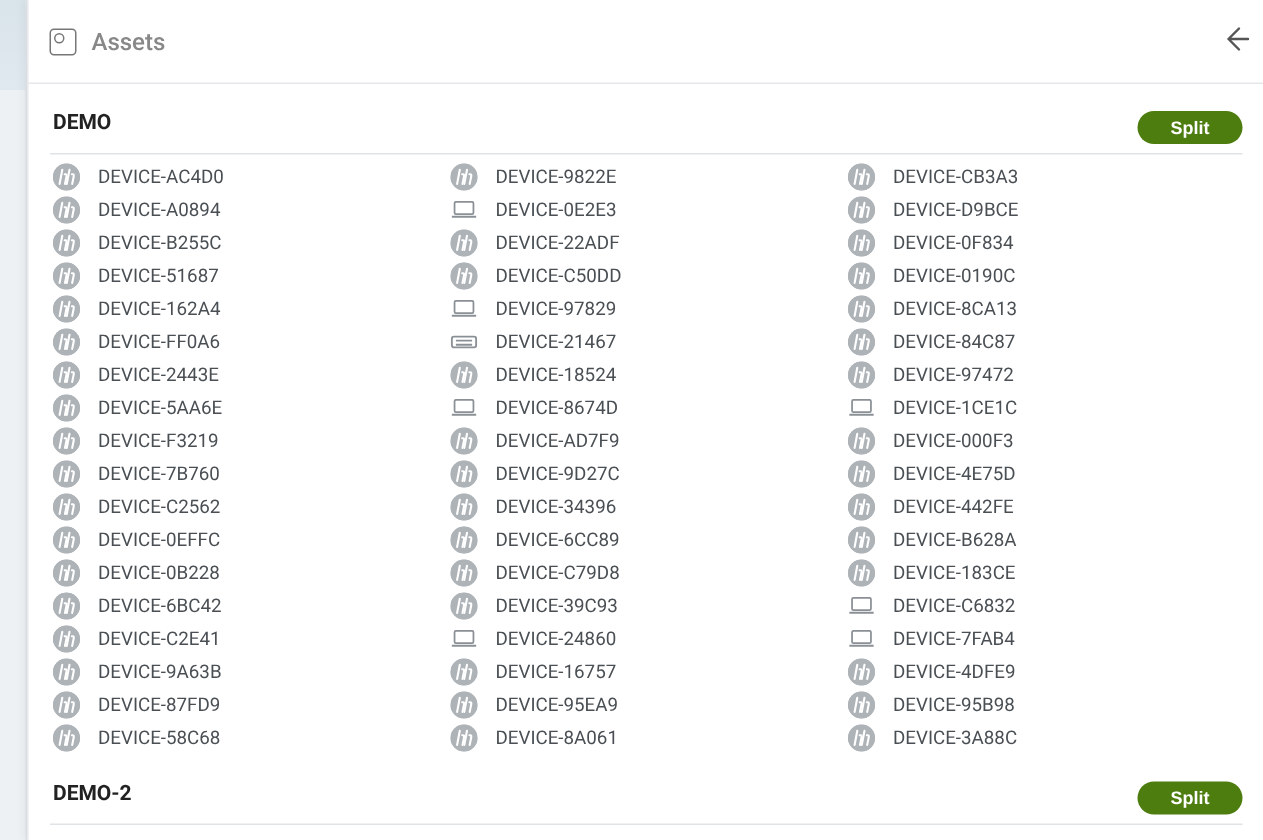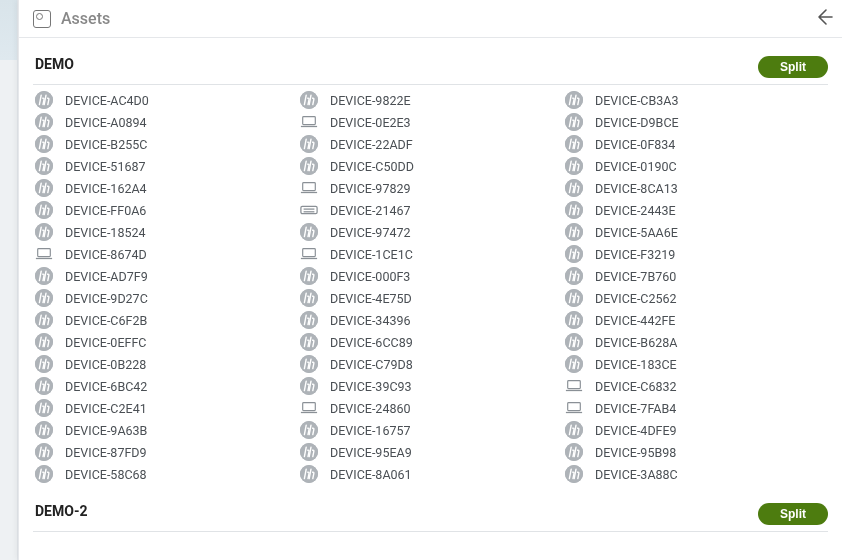--- a/index.html
+++ b/index.html
@@ -2,21 +2,21 @@
 <html><head>
 <meta charset="utf-8">
 <style>
   * { box-sizing: border-box; }
   html, body { margin: 0; padding: 0; font-family: -apple-system, BlinkMacSystemFont, "Segoe UI", Roboto, Arial, sans-serif; }
   body { width: 842px; height: 560px; overflow: hidden; background: #fff; position: relative; }
   
   .bg-strip { position: absolute; left: 0; top: 0; width: 18px; height: 100%; background: #eef1f3; border-right: 1px solid #e2e6ea; z-index: 0; }
   .bg-top { height: 60px; background: linear-gradient(#d9e4ea, #dfe9ef); }
   .panel { position: absolute; left: 18px; right: 0; top: 0; bottom: 0; background: #fff; z-index: 1; display: flex; flex-direction: column; border-left: 1px solid #e6e8eb; box-shadow: -2px 0 6px rgba(0,0,0,.05); }
-  .titlebar { height: 38px; border-bottom: 1px solid #e5e7ea; display: flex; align-items: center; padding: 0 14px; }
+  .titlebar { height: 56px; border-bottom: 1px solid #e5e7ea; display: flex; align-items: center; padding: 0 14px; }
   .title-icon { border: 1.5px solid #777; border-radius: 3px; width: 18px; height: 18px; position: relative; display: inline-flex; align-items: flex-start; justify-content: flex-start; }
   .title-icon::before { content: ""; width: 5px; height: 5px; border: 1.5px solid #777; border-radius: 50%; margin: 2px; display: block; }
   .title-text { font-size: 16px; color: #888; font-weight: 500; margin-left: 10px; }
   .back-arrow { margin-left: auto; margin-right: -6px; color: #444; }
   .content { overflow-y: auto; flex: 1; padding: 0 14px 20px 14px; }
   .group { padding-top: 14px; }
   .group-header { display: flex; align-items: flex-start; border-bottom: 1px solid #e0e3e6; padding: 4px 0 6px 2px; }
   .group-title { font-size: 14px; font-weight: 700; color: #222; }
   .split-btn { margin-left: auto; background: #4d7c0f; color: #fff; border: none; border-radius: 999px; font-size: 12px; font-weight: 700; padding: 4px 22px; cursor: pointer; }
   .device-grid { display: grid; grid-template-columns: repeat(3, 1fr); column-gap: 0; padding-top: 4px; }
@@ -223,20 +223,30 @@
             <span class="device-label">DEVICE-21467</span>
           </div>
           <div class="device-item">
             <span class="ic ic-hp">
     <svg viewBox="0 0 18 18">
                 <circle cx="9" cy="9" r="9" fill="#aeb3b8"></circle>
       <path d="M6.2 4.2 L4.4 13.6 M7.8 7.2 q1.6 -.4 1.2 1.4 l-1.0 5.0" stroke="#fff" stroke-width="1.4" fill="none" stroke-linecap="round"></path>
       <path d="M11.0 4.2 L9.2 13.6 M12.6 7.2 q1.6 -.4 1.2 1.4 l-1.0 5.0" stroke="#fff" stroke-width="1.4" fill="none" stroke-linecap="round"></path>
     </svg>
   </span>
+            <span class="device-label">DEVICE-84C87</span>
+          </div>
+          <div class="device-item">
+            <span class="ic ic-hp">
+    <svg viewBox="0 0 18 18">
+                <circle cx="9" cy="9" r="9" fill="#aeb3b8"></circle>
+      <path d="M6.2 4.2 L4.4 13.6 M7.8 7.2 q1.6 -.4 1.2 1.4 l-1.0 5.0" stroke="#fff" stroke-width="1.4" fill="none" stroke-linecap="round"></path>
+      <path d="M11.0 4.2 L9.2 13.6 M12.6 7.2 q1.6 -.4 1.2 1.4 l-1.0 5.0" stroke="#fff" stroke-width="1.4" fill="none" stroke-linecap="round"></path>
+    </svg>
+  </span>
             <span class="device-label">DEVICE-2443E</span>
           </div>
           <div class="device-item">
             <span class="ic ic-hp">
     <svg viewBox="0 0 18 18">
                 <circle cx="9" cy="9" r="9" fill="#aeb3b8"></circle>
       <path d="M6.2 4.2 L4.4 13.6 M7.8 7.2 q1.6 -.4 1.2 1.4 l-1.0 5.0" stroke="#fff" stroke-width="1.4" fill="none" stroke-linecap="round"></path>
       <path d="M11.0 4.2 L9.2 13.6 M12.6 7.2 q1.6 -.4 1.2 1.4 l-1.0 5.0" stroke="#fff" stroke-width="1.4" fill="none" stroke-linecap="round"></path>
     </svg>
   </span>
@@ -342,30 +352,20 @@
           </div>
           <div class="device-item">
             <span class="ic ic-hp">
     <svg viewBox="0 0 18 18">
                 <circle cx="9" cy="9" r="9" fill="#aeb3b8"></circle>
       <path d="M6.2 4.2 L4.4 13.6 M7.8 7.2 q1.6 -.4 1.2 1.4 l-1.0 5.0" stroke="#fff" stroke-width="1.4" fill="none" stroke-linecap="round"></path>
       <path d="M11.0 4.2 L9.2 13.6 M12.6 7.2 q1.6 -.4 1.2 1.4 l-1.0 5.0" stroke="#fff" stroke-width="1.4" fill="none" stroke-linecap="round"></path>
     </svg>
   </span>
             <span class="device-label">DEVICE-C2562</span>
-          </div>
-          <div class="device-item">
-            <span class="ic ic-hp">
-    <svg viewBox="0 0 18 18">
-                <circle cx="9" cy="9" r="9" fill="#aeb3b8"></circle>
-      <path d="M6.2 4.2 L4.4 13.6 M7.8 7.2 q1.6 -.4 1.2 1.4 l-1.0 5.0" stroke="#fff" stroke-width="1.4" fill="none" stroke-linecap="round"></path>
-      <path d="M11.0 4.2 L9.2 13.6 M12.6 7.2 q1.6 -.4 1.2 1.4 l-1.0 5.0" stroke="#fff" stroke-width="1.4" fill="none" stroke-linecap="round"></path>
-    </svg>
-  </span>
-            <span class="device-label">DEVICE-C6F2B</span>
           </div>
           <div class="device-item">
             <span class="ic ic-hp">
     <svg viewBox="0 0 18 18">
                 <circle cx="9" cy="9" r="9" fill="#aeb3b8"></circle>
       <path d="M6.2 4.2 L4.4 13.6 M7.8 7.2 q1.6 -.4 1.2 1.4 l-1.0 5.0" stroke="#fff" stroke-width="1.4" fill="none" stroke-linecap="round"></path>
       <path d="M11.0 4.2 L9.2 13.6 M12.6 7.2 q1.6 -.4 1.2 1.4 l-1.0 5.0" stroke="#fff" stroke-width="1.4" fill="none" stroke-linecap="round"></path>
     </svg>
   </span>
             <span class="device-label">DEVICE-34396</span>

